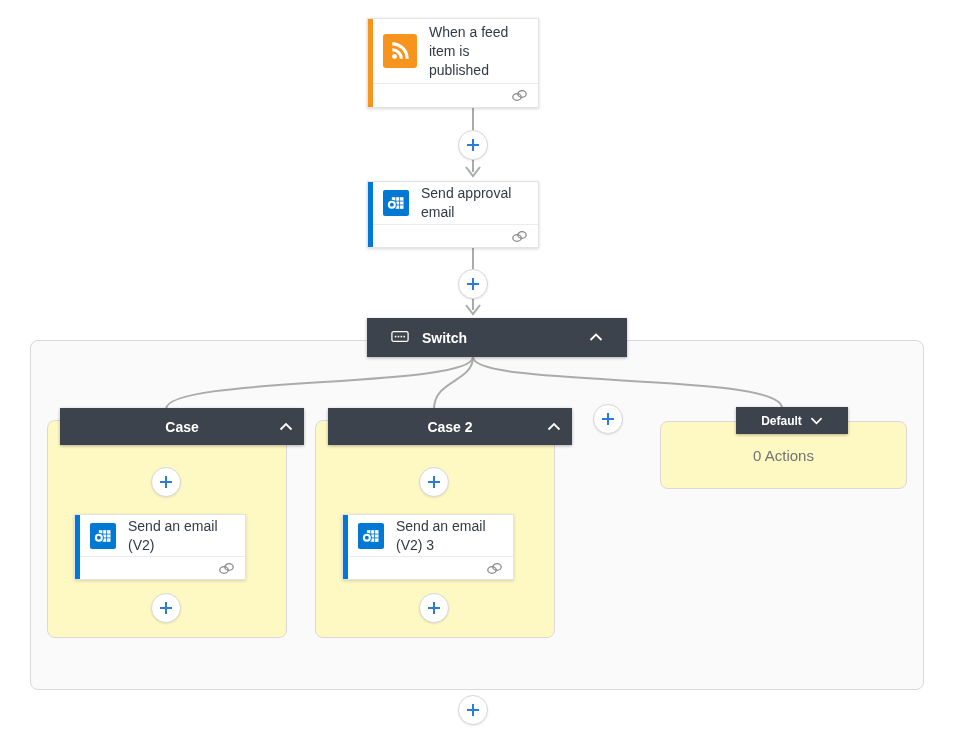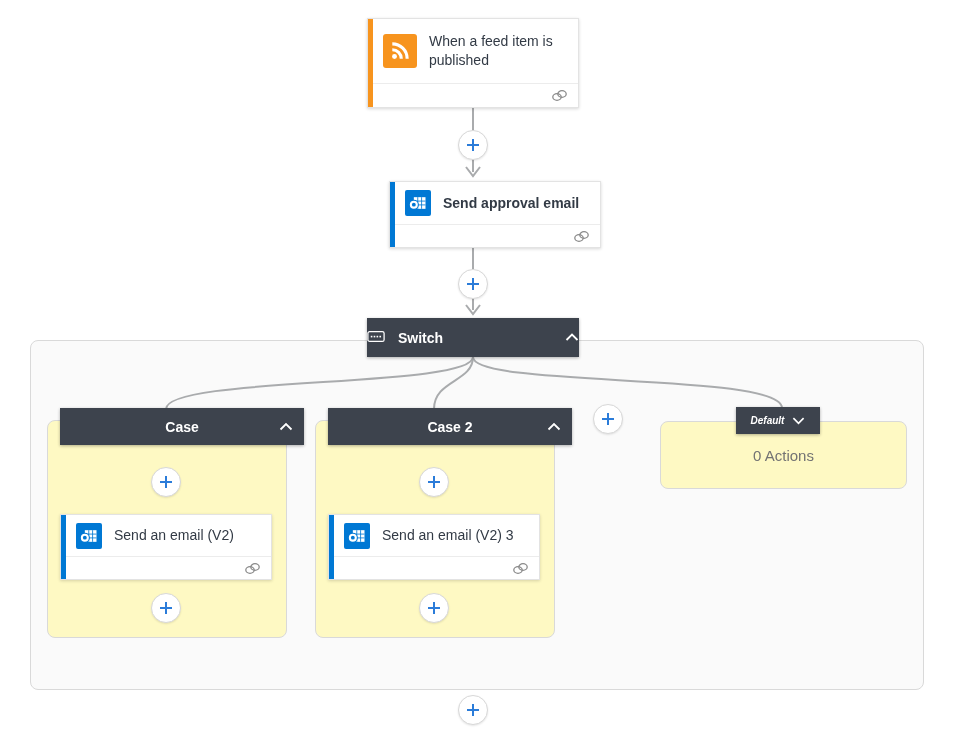--- a/index.html
+++ b/index.html
@@ -15,47 +15,47 @@
   .scope{position:absolute;border:1px solid #d9d9d9;border-radius:8px;background:#fafafa;z-index:1;}
   .scope.inner{background:#fef9c3;z-index:3;}
 
   
   .scope-header{
     position:absolute;z-index:4;background:#3d434d;color:#fff;
     display:flex;align-items:center;box-shadow:0 1px 3px rgba(0,0,0,.3);
     font-size:14px;font-weight:700;cursor:pointer;
   }
   .scope-header .chev{display:flex;align-items:center;}
-  #switch-header{left:367px;top:318px;width:212px;height:39px;padding:0 0;}
+  #switch-header{left:367px;top:318px;width:212px;height:39px;padding:0 24px;}
   #switch-header .hlabel{margin-left:13px;}
   #switch-header .chev{margin-left:auto;}
   .case-header{width:244px;height:37px;top:408px;justify-content:center;}
   .case-header .chev{position:absolute;right:11px;top:50%;transform:translateY(-50%);}
   #case1-header{left:60px;}
   #case2-header{left:328px;justify-content:center;}
-  #default-header{left:736px;top:407px;width:84px;height:27px;justify-content:center;font-size:10px;font-style:italic;}
+  #default-header{left:736px;top:407px;width:112px;height:27px;justify-content:center;font-size:12px;}
   #default-header .chev{margin-left:8px;position:static;}
 
   
   .card{
-    position:absolute;width:212px;background:#fff;border:1px solid #e3e3e3;
+    position:absolute;width:172px;background:#fff;border:1px solid #e3e3e3;
     box-shadow:0 1px 3px rgba(0,0,0,.16);z-index:4;box-sizing:border-box;cursor:pointer;
   }
   .card .accent{position:absolute;left:0;top:0;bottom:0;width:5px;}
   .card .card-main{display:flex;align-items:center;gap:12px;padding:0 10px 0 15px;}
   .card .title{font-size:14px;color:#323a45;line-height:19px;}
   .card .card-footer{
     border-top:1px solid #ececec;height:25px;display:flex;align-items:center;
     justify-content:flex-end;padding-right:10px;margin-left:5px;
   }
   #trigger-card{left:367px;top:18px;height:90px;}
   #trigger-card .card-main{height:64px;}
-  #action-card{left:389px;top:181px;height:67px;font-weight:bold;}
+  #action-card{left:367px;top:181px;height:67px;}
   #action-card .card-main{height:42px;}
-  .email-card{top:514px;height:66px;}
+  .email-card{top:514px;height:66px;margin-left:14px;}
   .email-card .card-main{height:41px;}
   #email1-card{left:60px;}
   #email2-card{left:328px;}
 
   
   .brandbox{display:flex;align-items:center;justify-content:center;flex:0 0 auto;border-radius:3px;}
   .brandbox.rss{width:34px;height:34px;background:#f7941e;}
   .brandbox.outlook{width:26px;height:26px;background:#0078d4;border-radius:2px;}
 
   

